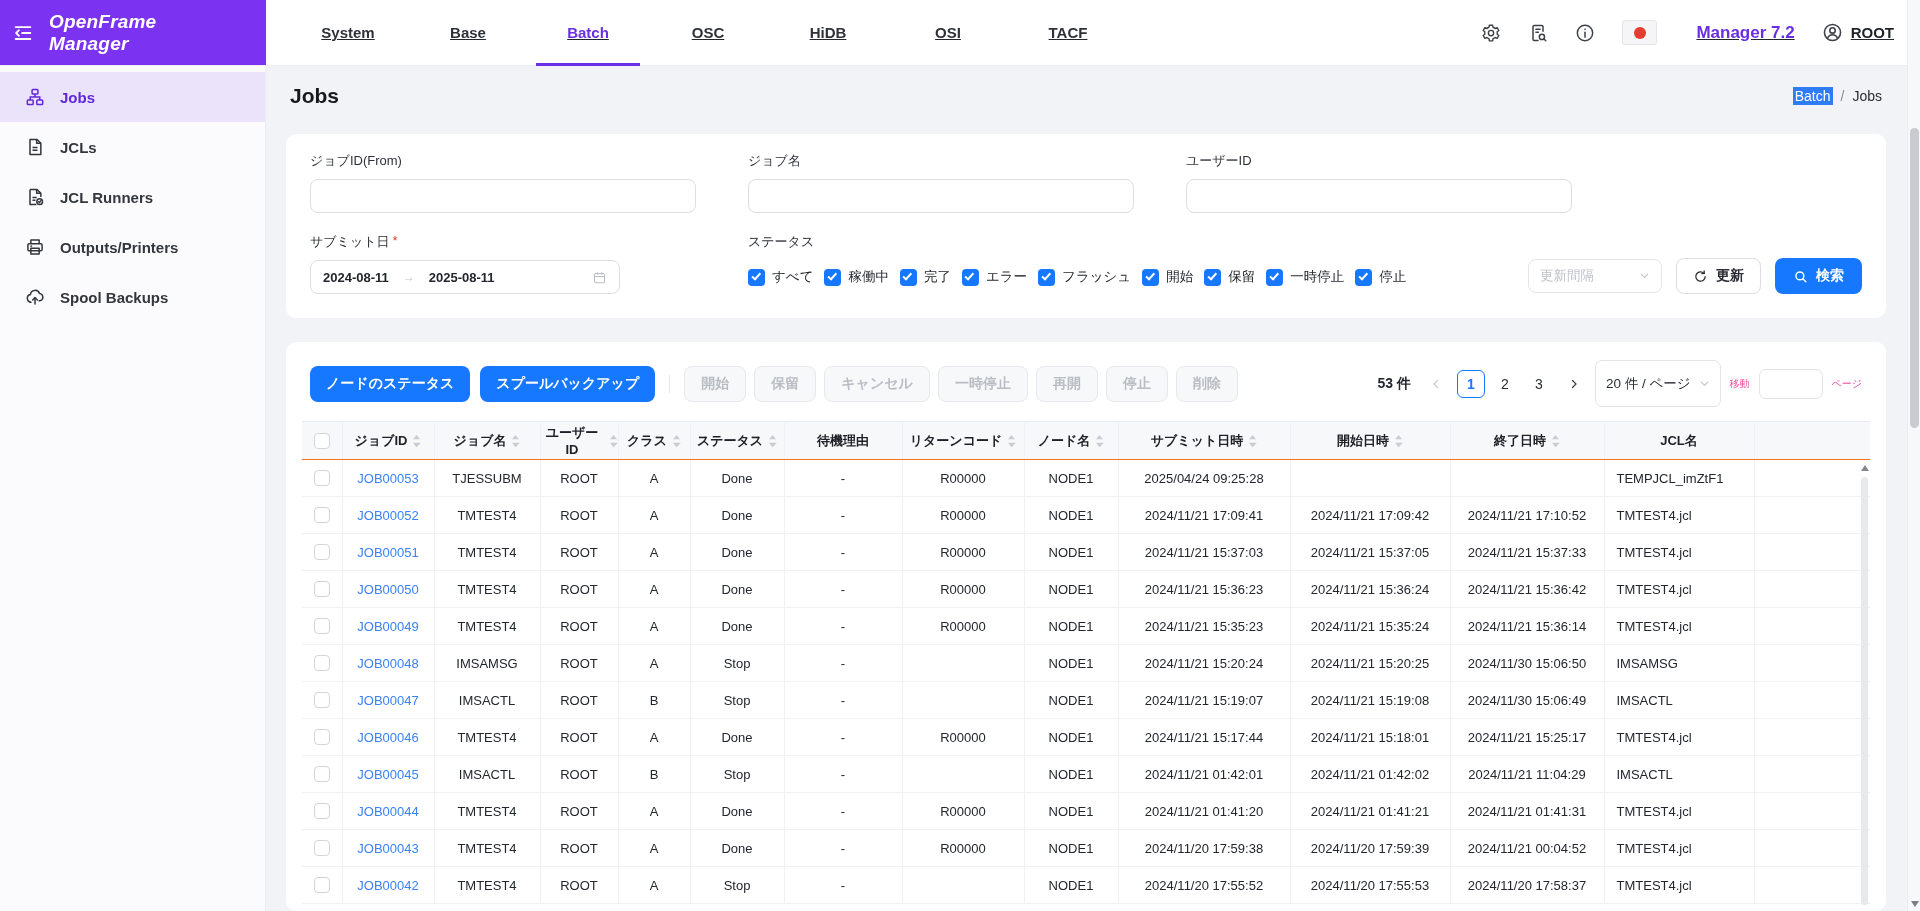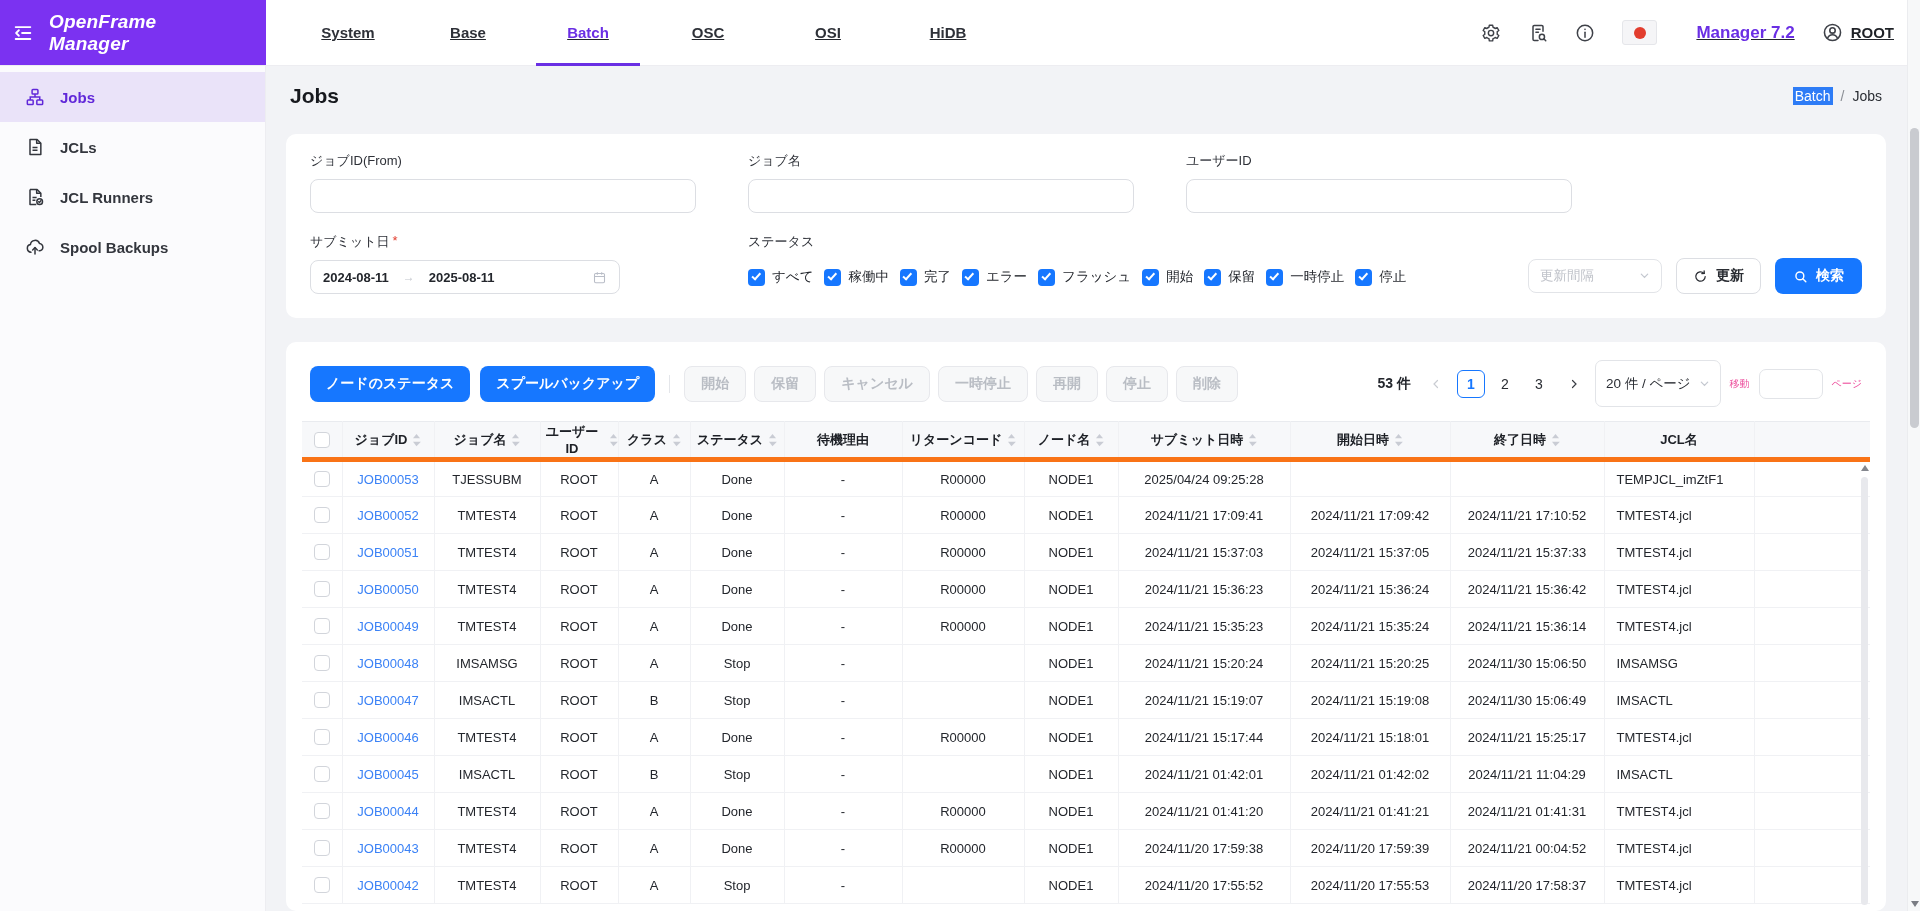--- a/index.html
+++ b/index.html
@@ -83,21 +83,21 @@
   .pg-pages { display:flex; gap:6px; }
   .pg-num { min-width:28px; height:28px; border-radius:6px; border:1px solid transparent; background:#fff; font-size:14px; font-family:inherit; color:#2a2d33; display:flex; align-items:center; justify-content:center; cursor:pointer; }
   .pg-num.active { border-color:#1677ff; color:#1677ff; font-weight:700; }
   .size-select { height:47px; border:1px solid #e2e4e8; border-radius:7px; display:flex; align-items:center; gap:8px; padding:0 10px; font-size:13.5px; color:#2a2d33; cursor:pointer; white-space:nowrap; }
   .size-select .chev { color:#c3c7cf; display:flex; }
   .goto-label, .goto-suffix { font-size:10px; color:#ec4899; white-space:nowrap; }
   .goto-input { width:64px; height:30px; border:1px solid #e2e4e8; border-radius:7px; font:inherit; padding:0 8px; outline:none; }
 
   .table-wrap { flex:1; min-height:0; overflow:hidden; position:relative; }
   table { width:100%; border-collapse:collapse; table-layout:fixed; }
-  thead th { background:#f7f8fa; height:38px; font-size:13px; font-weight:700; color:#1d2026; border-top:1px solid #e9ebef; border-bottom:5px solid #f97316; }
+  thead th { background:#f7f8fa; height:38px; font-size:13px; font-weight:700; color:#1d2026; border-top:1px solid #e9ebef; border-bottom:1px solid #f97316; }
   thead th:not(:last-child), tbody td:not(:last-child) { border-right:1px solid #f0f1f4; }
   tbody td { height:37px; border-bottom:1px solid #f0f1f4; font-size:13px; text-align:center; color:#23262c; background:#fff; }
   .td-left { text-align:left; padding-left:12px; }
   .job-link { color:#3b82f6; cursor:pointer; text-decoration:none; }
   .th-inner { display:inline-flex; align-items:center; gap:5px; }
   .sorter { display:flex; }
   .rowcb { width:16px; height:16px; border:1.5px solid #d2d5db; border-radius:4px; background:#fff; display:inline-block; vertical-align:middle; cursor:pointer; }
   tr.partial td { border-bottom:none; height:20px; }
 
   
@@ -127,22 +127,23 @@
         <div>OpenFrame</div>
         <div>Manager</div>
       </div>
     </div>
     <div class="header-main">
       <nav class="topnav">
           <div class="tab">System</div>
           <div class="tab">Base</div>
           <div class="tab active">Batch</div>
           <div class="tab">OSC</div>
+          <div class="tab">HiDB</div>
           <div class="tab">OSI</div>
-          <div class="tab">HiDB</div>
+          <div class="tab">TACF</div>
         </nav>
       <div class="header-actions">
         <span class="hicon">
           <svg width="20" height="20" viewBox="0 0 24 24" fill="none" stroke="currentColor" stroke-width="1.7" stroke-linejoin="round">
               <circle cx="12" cy="12" r="3.2"></circle>
               <path d="M19.4 13.5a7.6 7.6 0 0 0 0-3l2-1.5-2-3.4-2.4 1a7.6 7.6 0 0 0-2.6-1.5L14 2.6h-4l-.4 2.5a7.6 7.6 0 0 0-2.6 1.5l-2.4-1-2 3.4 2 1.5a7.6 7.6 0 0 0 0 3l-2 1.5 2 3.4 2.4-1a7.6 7.6 0 0 0 2.6 1.5l.4 2.5h4l.4-2.5a7.6 7.6 0 0 0 2.6-1.5l2.4 1 2-3.4z"></path>
             </svg>
         </span>
         <span class="hicon">
           <svg width="20" height="20" viewBox="0 0 24 24" fill="none" stroke="currentColor" stroke-width="1.8" stroke-linecap="round" stroke-linejoin="round">
@@ -208,20 +209,31 @@
               <path d="M6 3v18h7.5"></path>
               <path d="M9 12.5h5M9 16h3.5"></path>
               <circle cx="17.6" cy="17.6" r="3.4"></circle>
               <path d="M16.4 17.6l.9.9 1.7-1.9" stroke-linecap="round"></path>
             </svg>
           </span>
           <span class="side-label">JCL Runners</span>
         </div>
         <div class="side-item">
           <span class="side-icon">
+            <svg width="20" height="20" viewBox="0 0 24 24" fill="none" stroke="currentColor" stroke-width="1.8" stroke-linejoin="round">
+              <path d="M7 8V3.5h10V8"></path>
+              <rect x="3.5" y="8" width="17" height="8.5" rx="1.5"></rect>
+              <rect x="7" y="13.5" width="10" height="7"></rect>
+              <path d="M6.5 11h2"></path>
+            </svg>
+          </span>
+          <span class="side-label">Outputs/Printers</span>
+        </div>
+        <div class="side-item">
+          <span class="side-icon">
             <svg width="20" height="20" viewBox="0 0 24 24" fill="none" stroke="currentColor" stroke-width="1.8" stroke-linecap="round" stroke-linejoin="round">
               <path d="M7.2 18.2a4.6 4.6 0 0 1-.7-9.1 5.6 5.6 0 0 1 10.9-1.2 4.3 4.3 0 0 1-.5 8.6"></path>
               <path d="M12 20.5v-7.5"></path>
               <path d="M9.2 15.5L12 12.7l2.8 2.8"></path>
             </svg>
           </span>
           <span class="side-label">Spool Backups</span>
         </div>
       </aside>
 

